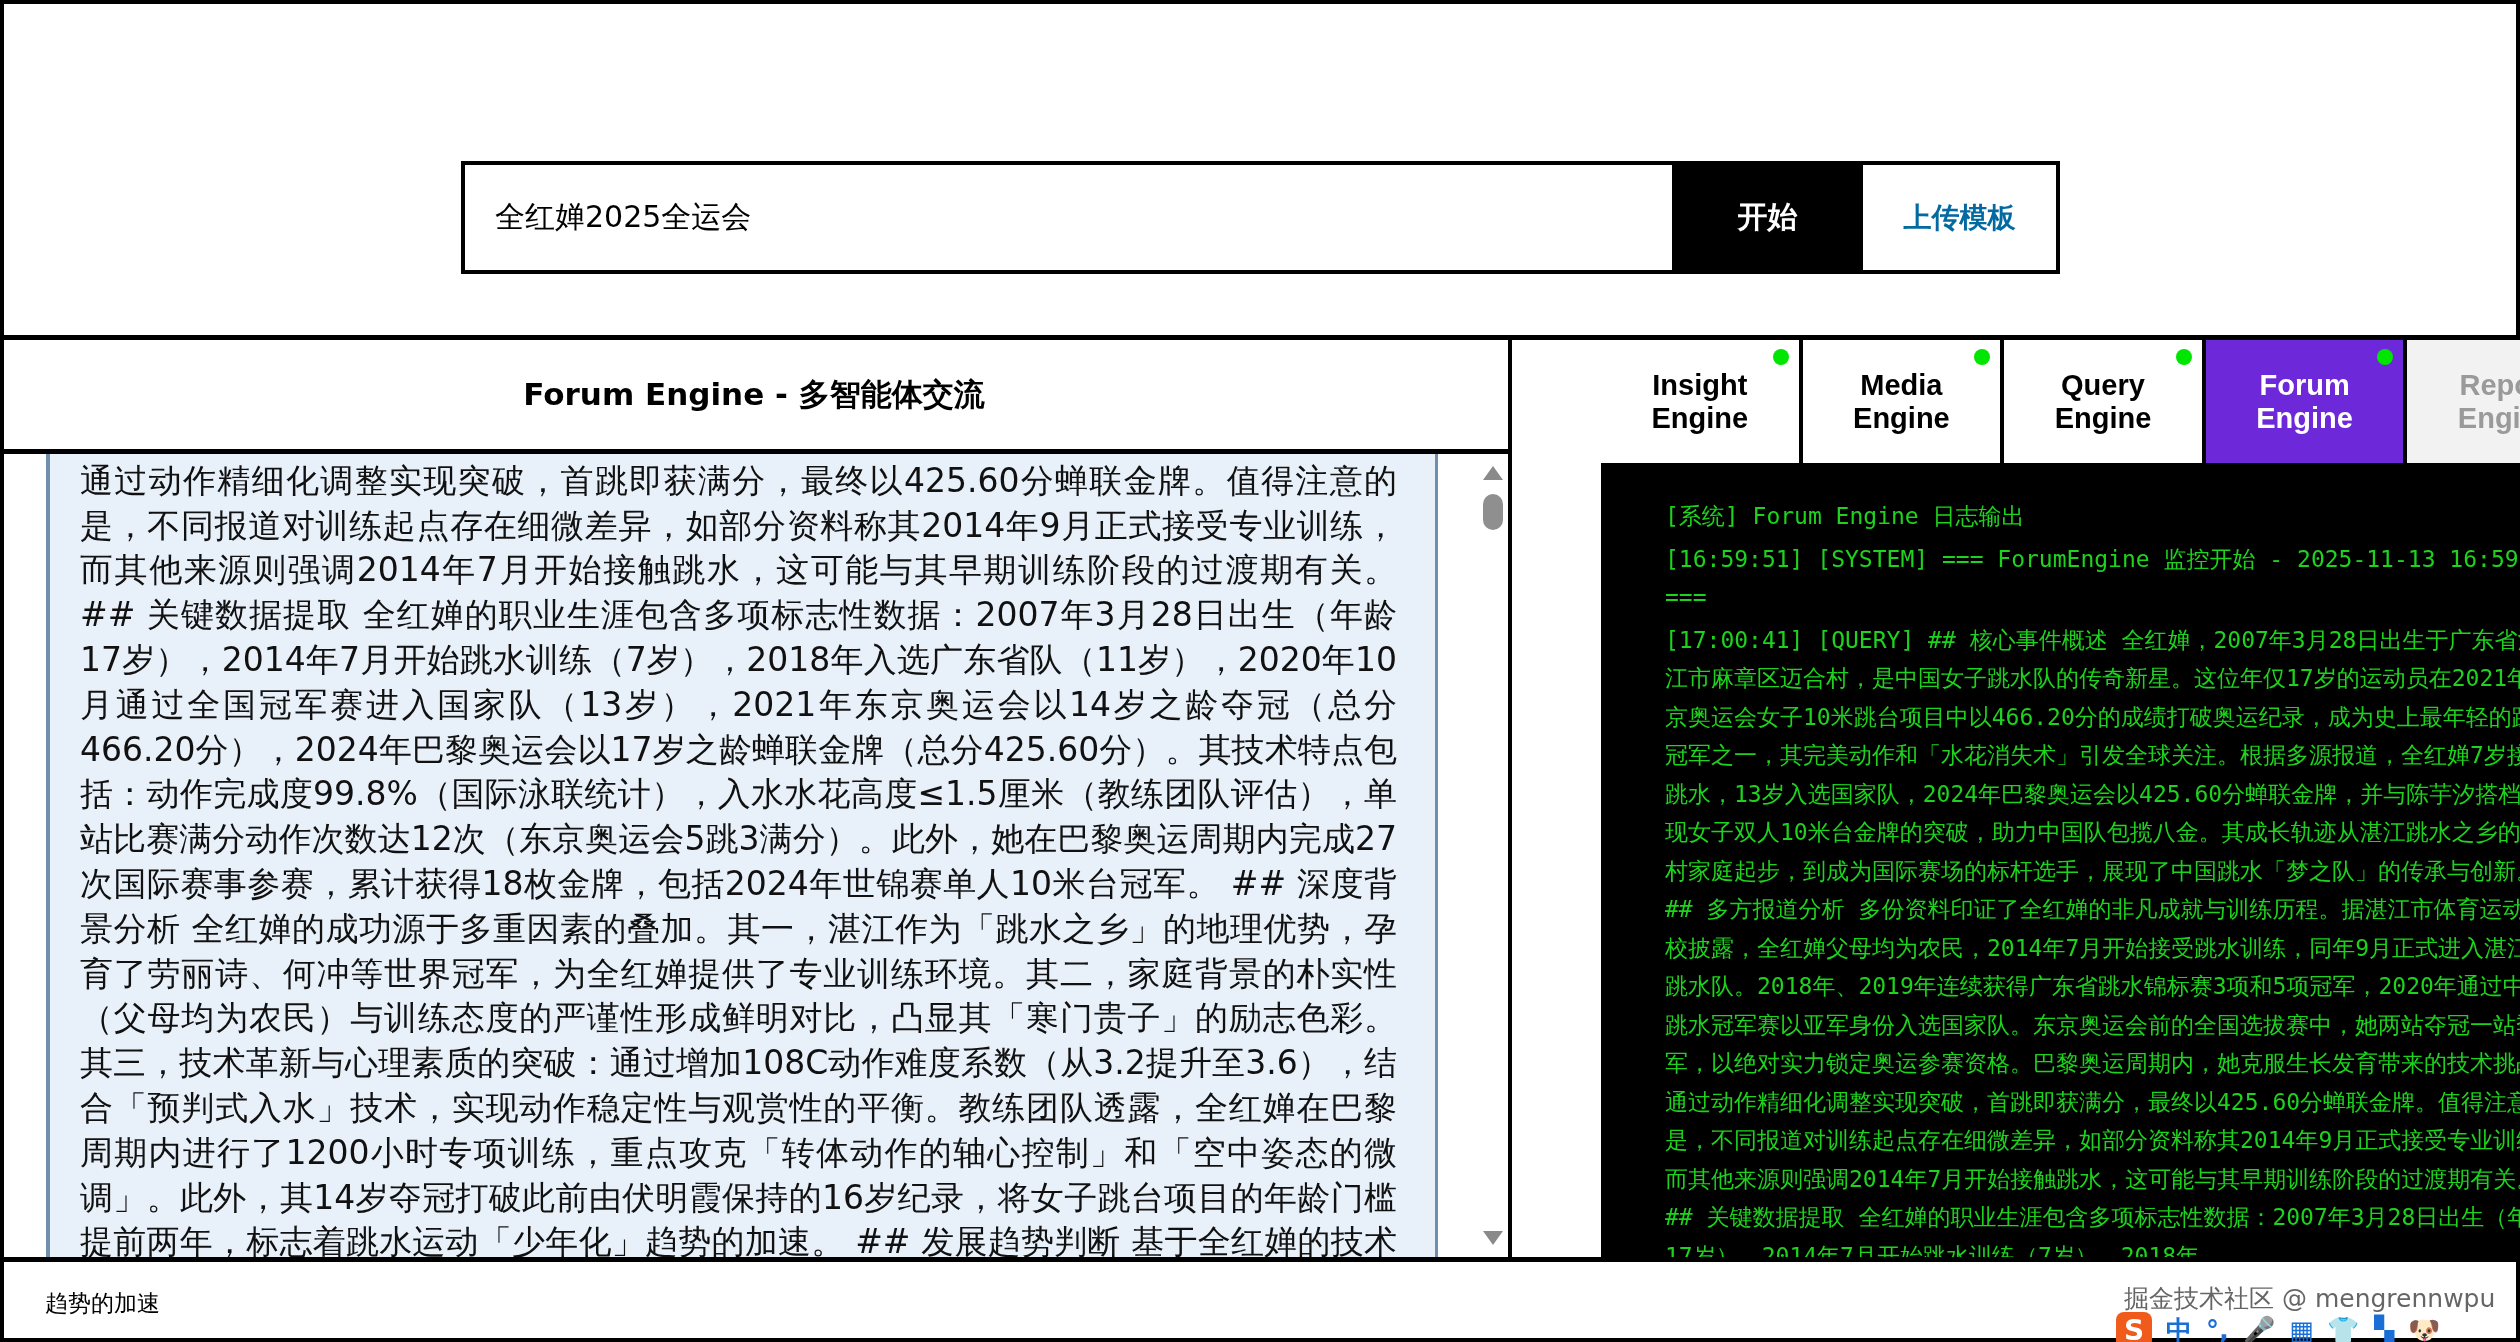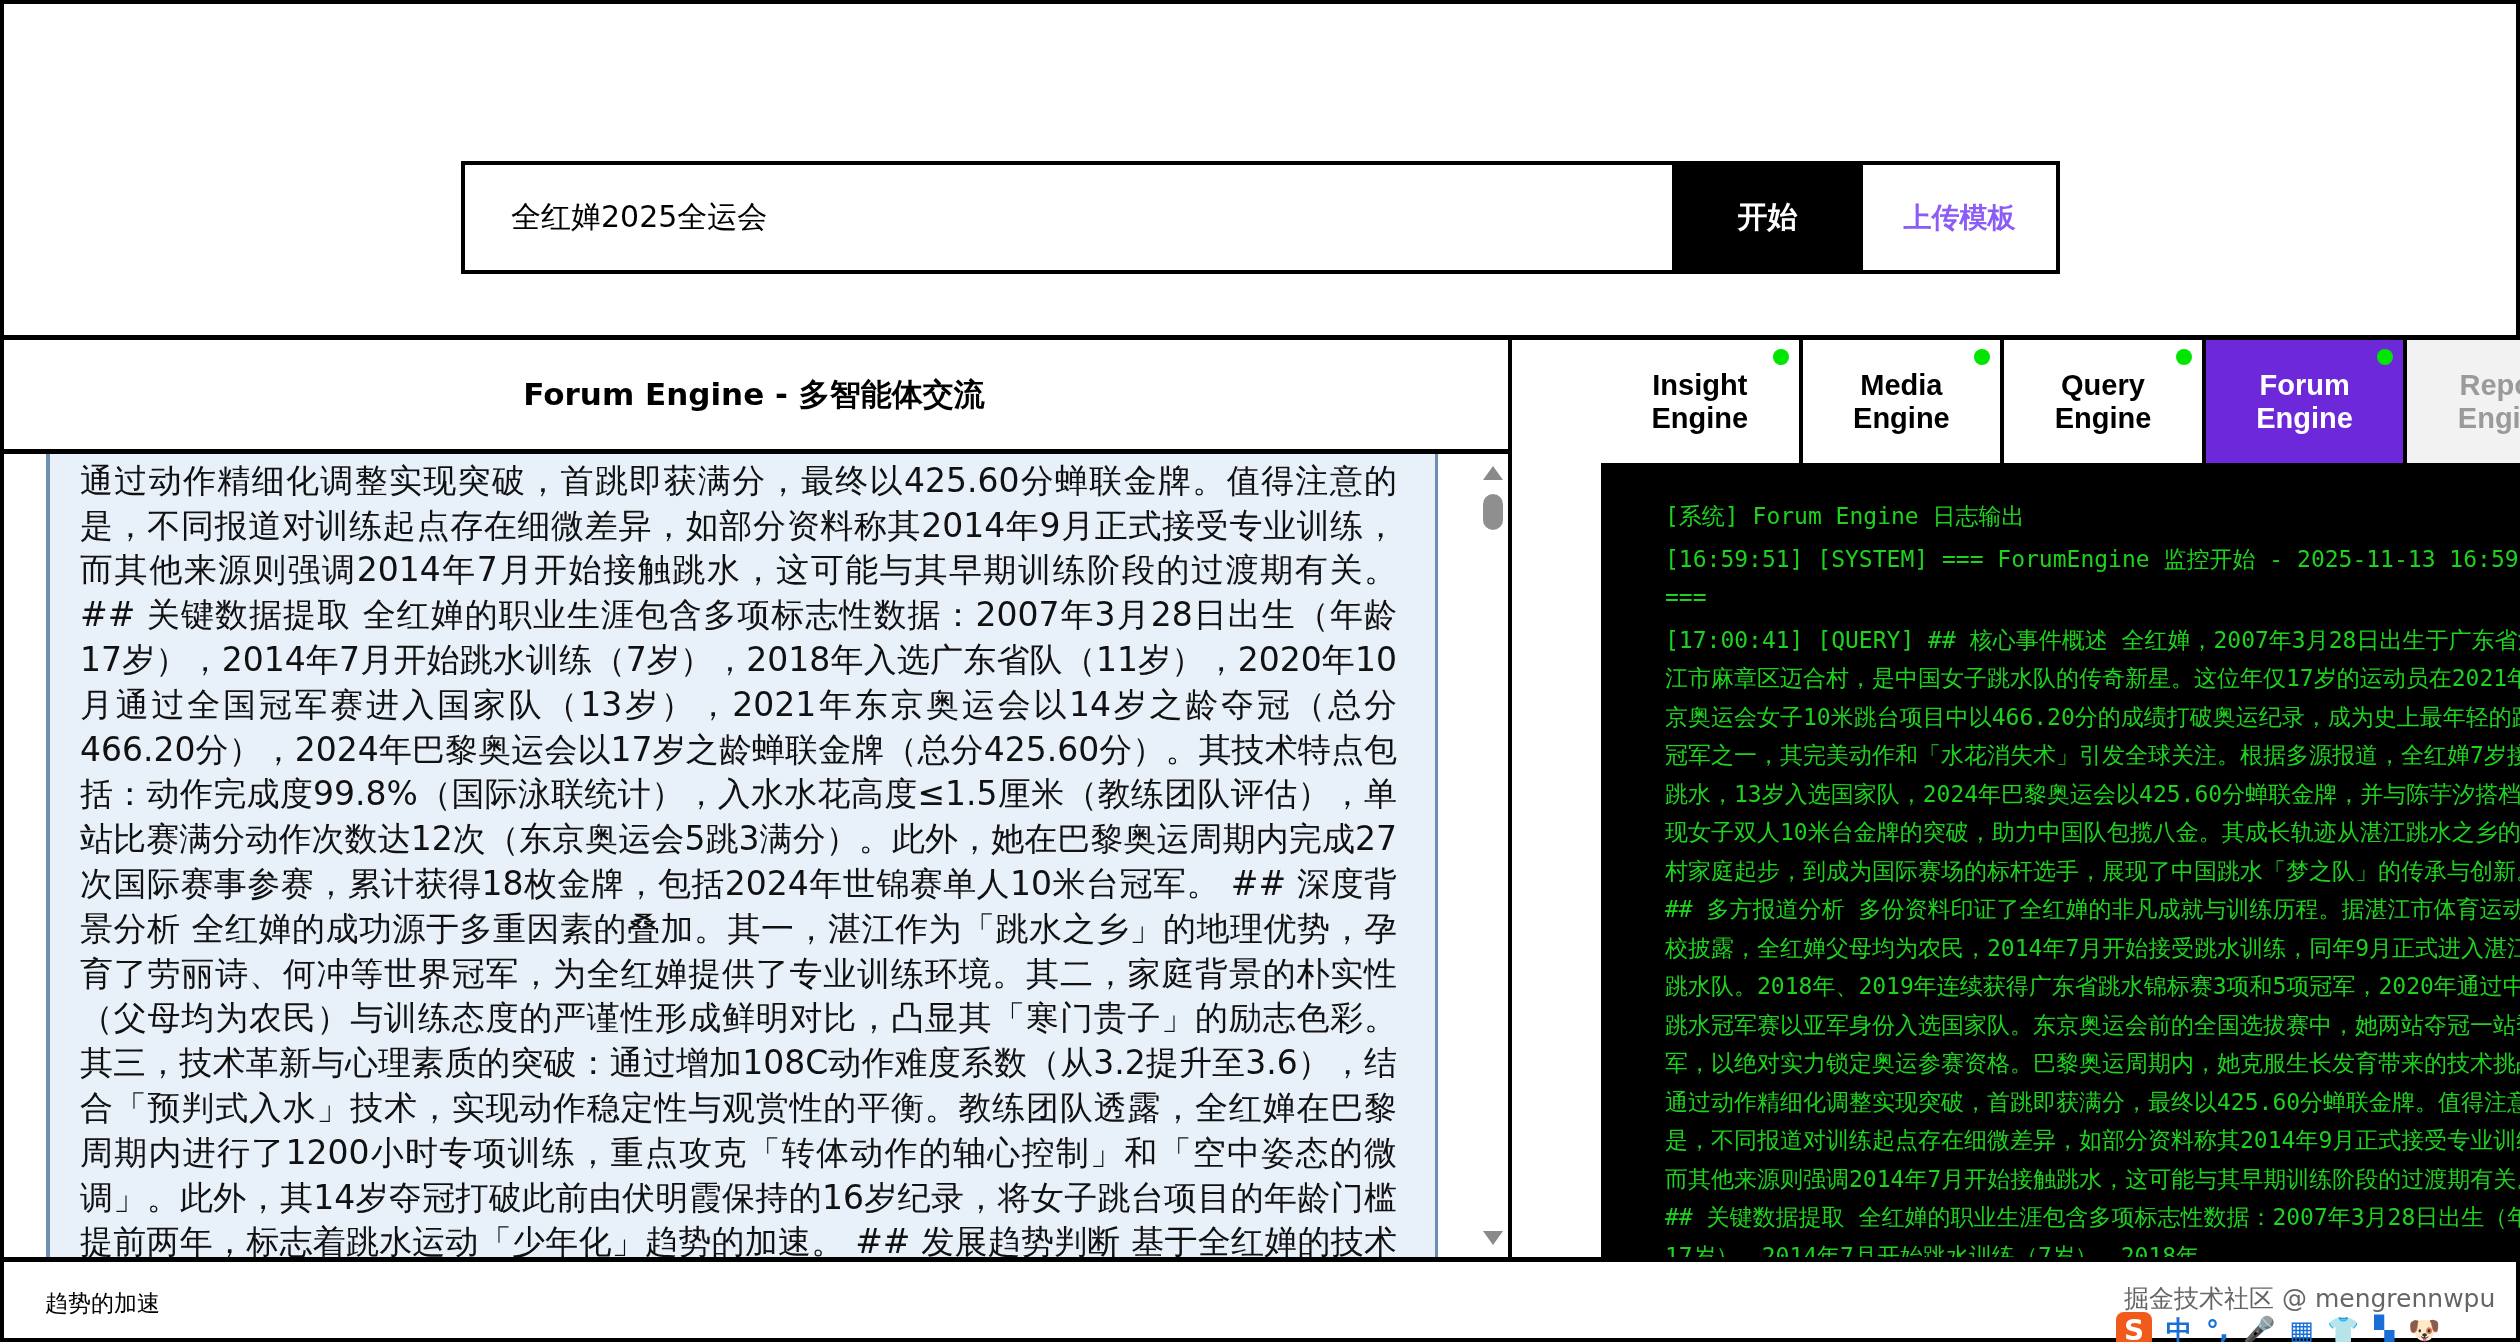--- a/index.html
+++ b/index.html
@@ -5,23 +5,23 @@
   * { box-sizing: border-box; margin: 0; padding: 0; }
   html, body { width: 2520px; height: 1342px; overflow: hidden; background: #fff; }
   body { font-family: "DejaVu Sans", "Liberation Sans", sans-serif; color: #000; position: relative; }
 
   .frame { position: absolute; left: 0; top: 0; width: 2520px; height: 1342px; border: 4px solid #000; }
 
   
   .header { position: absolute; left: 0; top: 0; width: 2520px; height: 340px; border-bottom: 5px solid #000; }
   .title { position: absolute; left: 0; right: 0; top: 46px; text-align: center; font-size: 48px; font-weight: bold; letter-spacing: 1px; }
   .search-box { position: absolute; left: 461px; top: 161px; width: 1599px; height: 113px; border: 4px solid #000; display: flex; background: #fff; }
-  .search-input { flex: 1; border: none; outline: none; font-size: 30px; padding-left: 46px; font-family: "DejaVu Sans", "Liberation Sans", sans-serif; background: transparent; color: #000; }
+  .search-input { flex: 1; border: none; outline: none; font-size: 30px; padding-left: 30px; font-family: "DejaVu Sans", "Liberation Sans", sans-serif; background: transparent; color: #000; }
   .btn-start { width: 191px; background: #000; color: #fff; font-size: 30px; font-weight: bold; display: flex; align-items: center; justify-content: center; cursor: pointer; }
-  .btn-upload { width: 193px; background: #fff; color: #8b5cf6; font-size: 28px; font-weight: bold; display: flex; align-items: center; justify-content: center; cursor: pointer; }
+  .btn-upload { width: 193px; background: #fff; color: #0369a1; font-size: 28px; font-weight: bold; display: flex; align-items: center; justify-content: center; cursor: pointer; }
 
   
   .left-panel { position: absolute; left: 0; top: 340px; width: 1512px; height: 917px; border-right: 4px solid #000; }
   .left-header { height: 114px; border-bottom: 5px solid #000; display: flex; align-items: center; justify-content: center; font-size: 31px; font-weight: bold; }
   .left-body { position: absolute; left: 0; top: 114px; width: 1508px; height: 803px; overflow: hidden; }
   .card { position: absolute; left: 46px; top: -40px; width: 1392px; height: 900px; background: #e8f0f9; border-left: 4px solid #6f8fae; border-right: 3px solid #6f8fae; padding: 0 38px 0 30px; font-size: 33px; line-height: 44.8px; color: #111; }
   .card p { text-align: justify; }
   .vscroll { position: absolute; right: 0; top: 0; width: 30px; height: 100%; background: #fff; }
   .arrow-up { position: absolute; left: 5px; width: 0; height: 0; border-left: 10px solid transparent; border-right: 10px solid transparent; border-bottom: 14px solid #8a8a8a; }
   .arrow-down { position: absolute; left: 5px; width: 0; height: 0; border-left: 10px solid transparent; border-right: 10px solid transparent; border-top: 14px solid #8a8a8a; }

